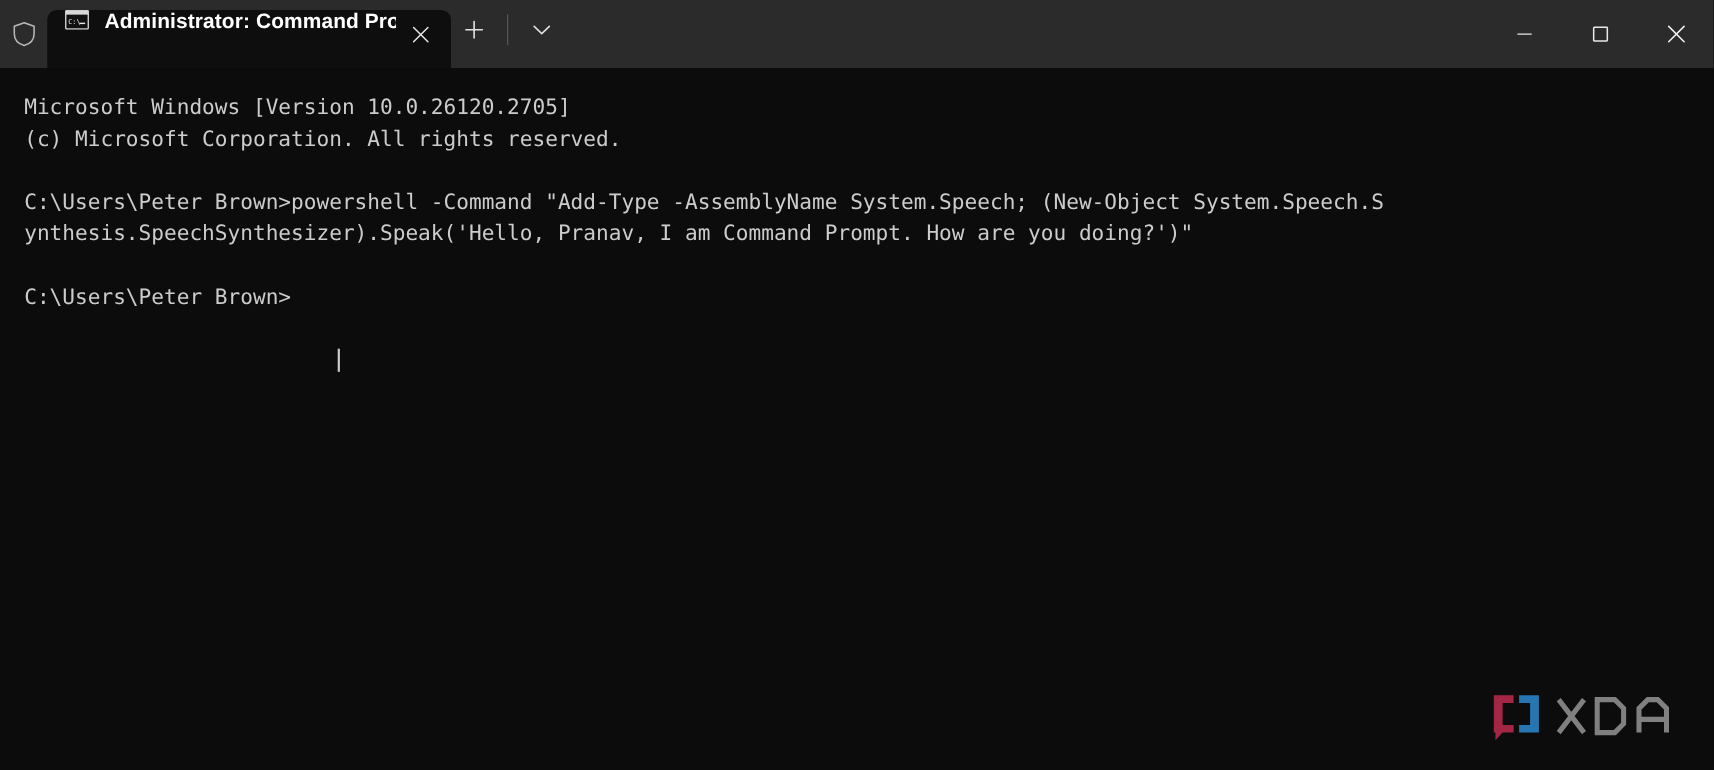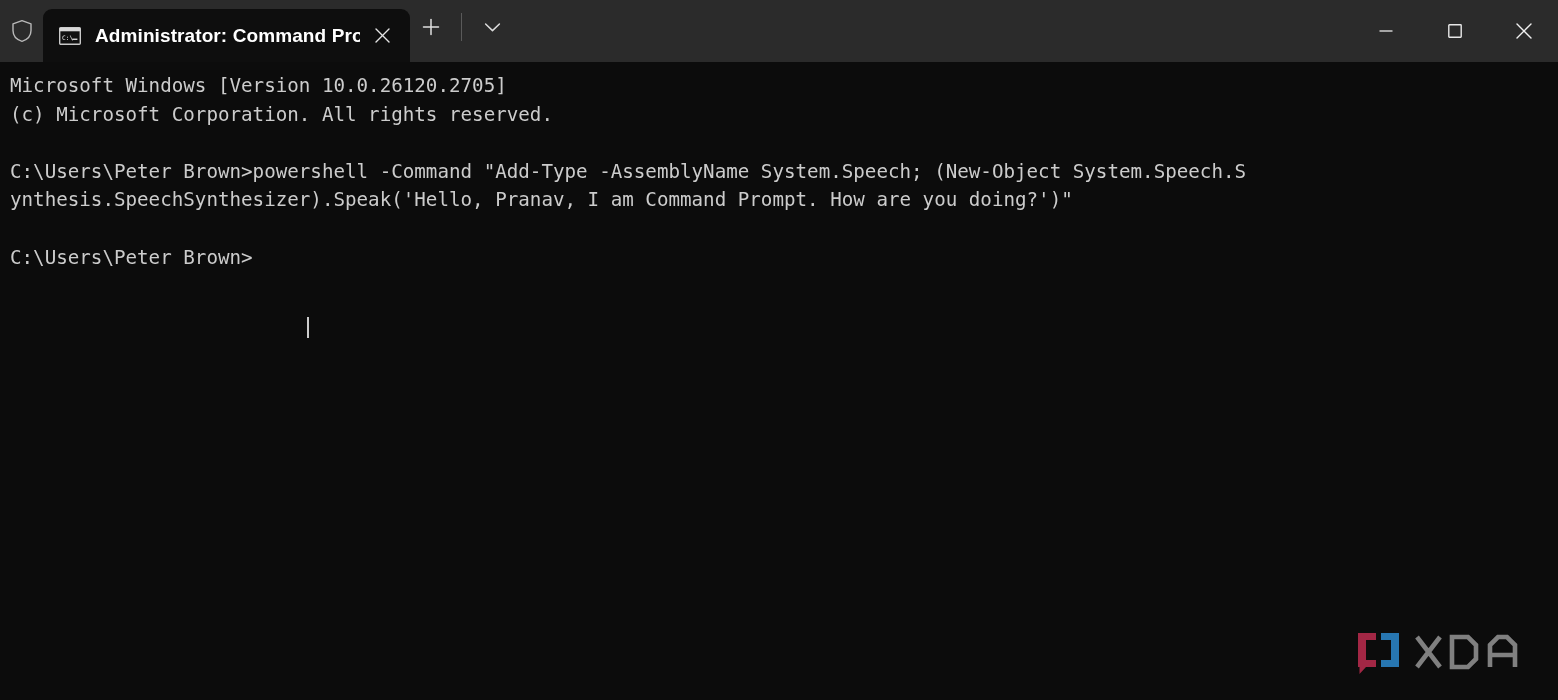--- a/index.html
+++ b/index.html
@@ -54,21 +54,20 @@
     align-items: flex-end;
     height: 62px;
   }
 
   .tab {
     position: relative;
     height: 53px;
     background: #0e0e0e;
     border-radius: 9px 9px 0 0;
     display: flex;
-    align-items: center;
     padding: 0 0 0 16px;
     box-sizing: border-box;
     width: 367px;
   }
 
   .tab-icon {
     width: 22px;
     height: 18px;
     flex: 0 0 auto;
     margin-right: 14px;
@@ -149,21 +148,21 @@
     box-sizing: border-box;
   }
 
   #term-text {
     color: #cccccc;
     font-family: "DejaVu Sans Mono", monospace;
     font-size: 19.2px;
     line-height: 28.6px;
     white-space: pre;
     letter-spacing: 0px;
-    margin: 0;
+    margin: 12px;
   }
 
   .cursor {
     display: inline-block;
     width: 2px;
     height: 21px;
     background: #cccccc;
     vertical-align: -3px;
   }
 

